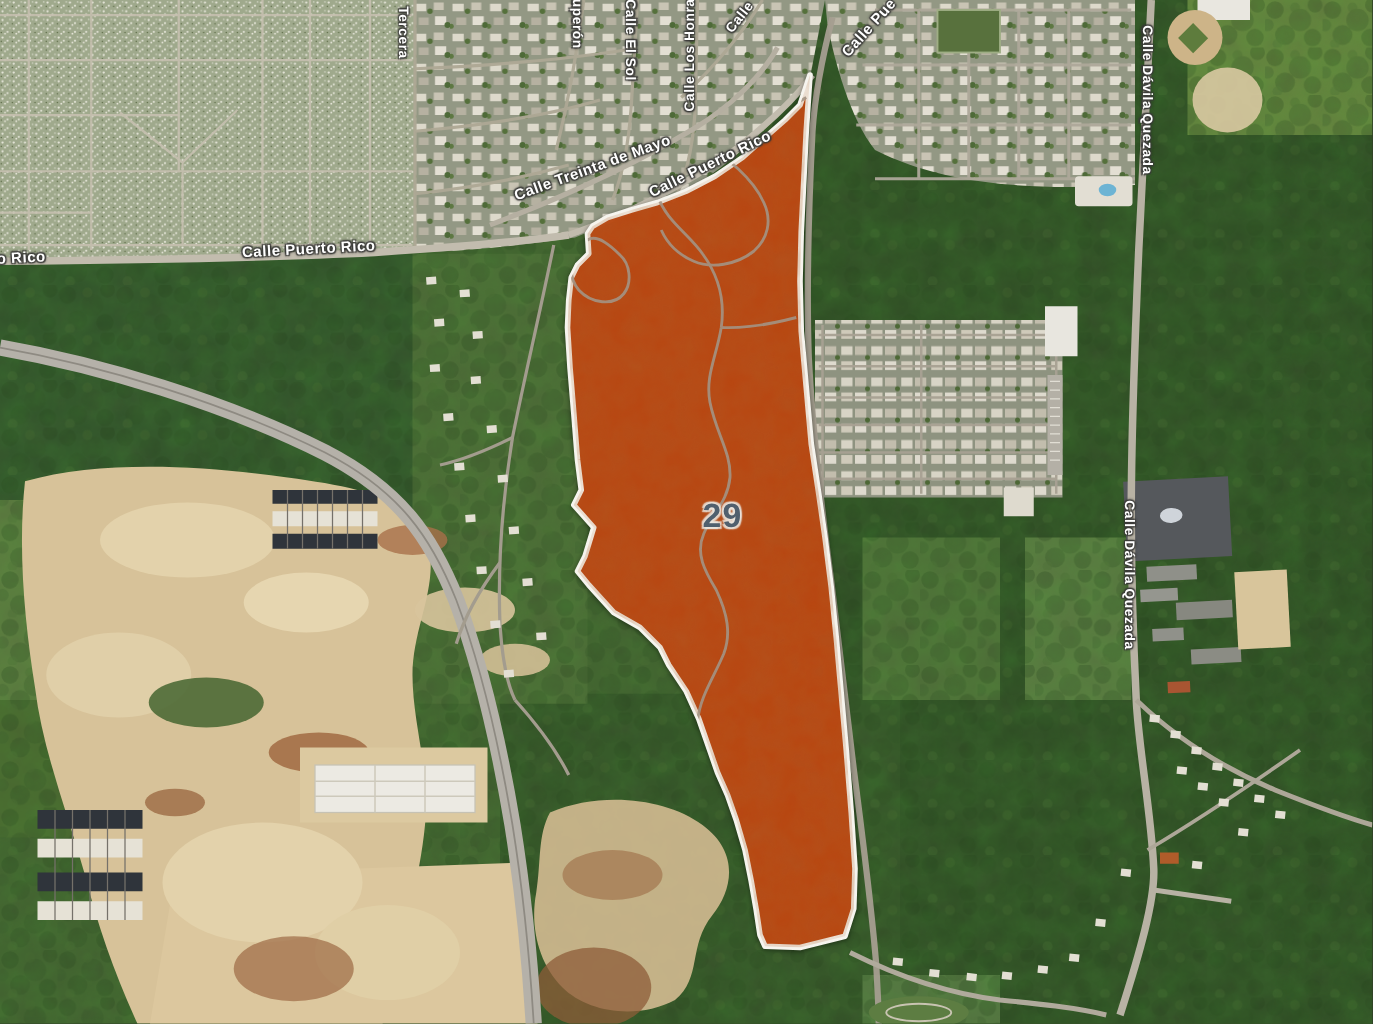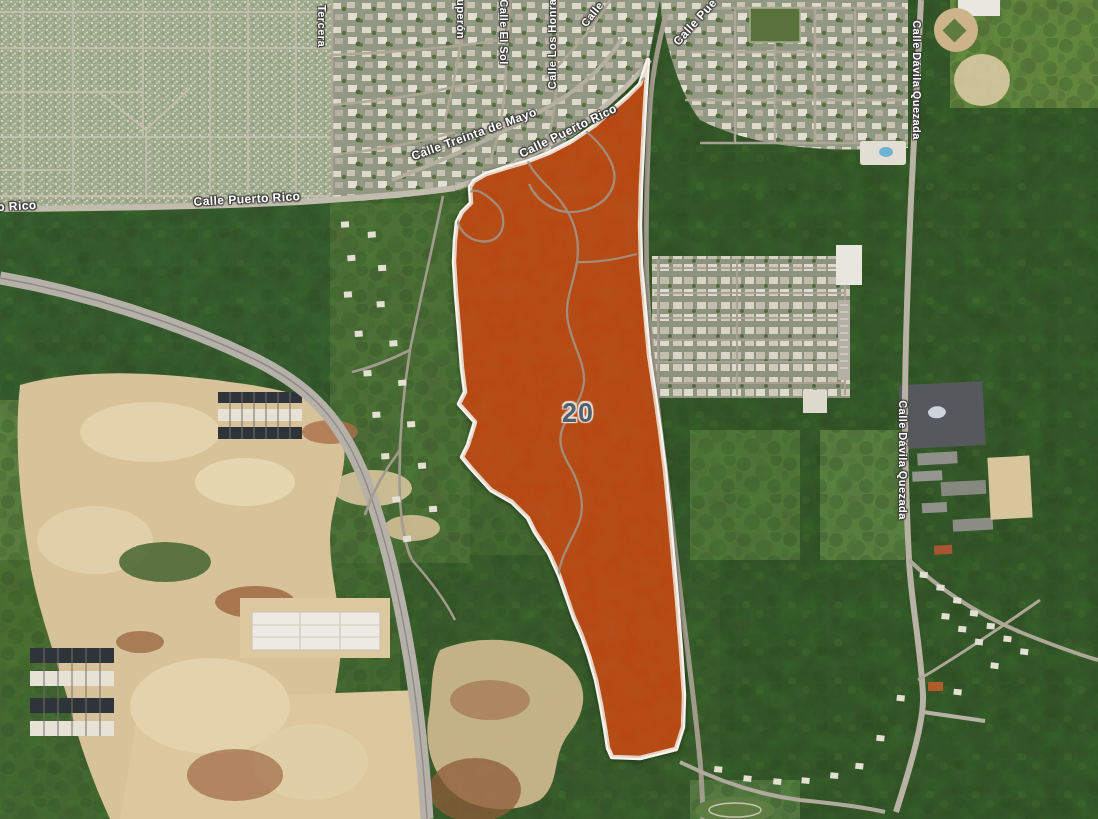--- a/index.html
+++ b/index.html
@@ -318,21 +318,21 @@
                  C571,542 560,557 558,577 C556,597 562,617 559,637 C556,658 549,672 555,693
                  C561,717 586,737 606,751"></path>
         <path d="M562,113 C582,127 602,142 611,162 C618,177 614,191 603,201 C589,212 569,215 555,209 C541,203 533,193 529,184"></path>
         <path d="M470,192 C456,201 453,220 463,232 C473,243 491,245 499,235 C506,226 504,211 496,204 C489,197 478,187 470,192"></path>
         <path d="M577,262 C598,263 618,259 637,254"></path>
       </g>
     </g>
   </svg>
 
   <div class="labels">
-    <div class="parcel-number" id="parcel-number" style="left: 578px; top: 413px; color: rgb(81, 96, 110);">20</div>
+    <div class="parcel-number" id="parcel-number" style="left: 578px; top: 413px; color: rgb(81, 96, 110);">29</div>
 
   <div class="street-label" style="left: 17px; top: 206px; font-size: 12px; --r: -3deg;">o Rico</div>
       <div class="street-label" style="left: 247px; top: 199px; font-size: 12px; --r: -3deg;">Calle Puerto Rico</div>
       <div class="street-label" style="left: 322px; top: 26px; font-size: 11px; --r: 90deg;">Tercera</div>
       <div class="street-label" style="left: 461px; top: 19px; font-size: 11px; --r: 90deg;">uperón</div>
       <div class="street-label" style="left: 504px; top: 32px; font-size: 11px; --r: 90deg;">Calle El Sol</div>
       <div class="street-label" style="left: 552px; top: 44px; font-size: 11px; --r: -90deg;">Calle Los Honra</div>
       <div class="street-label" style="left: 592px; top: 14px; font-size: 11px; --r: -52deg;">Calle</div>
       <div class="street-label" style="left: 474px; top: 134px; font-size: 12px; --r: -20deg;">Calle Treinta de Mayo</div>
       <div class="street-label" style="left: 568px; top: 131px; font-size: 12px; --r: -26deg;">Calle Puerto Rico</div>

